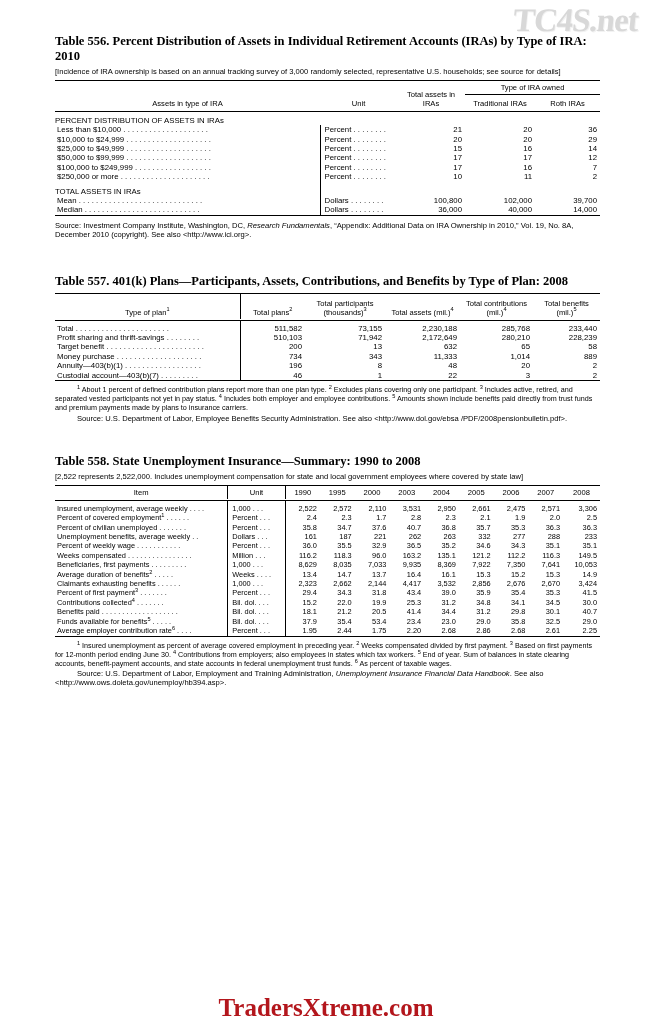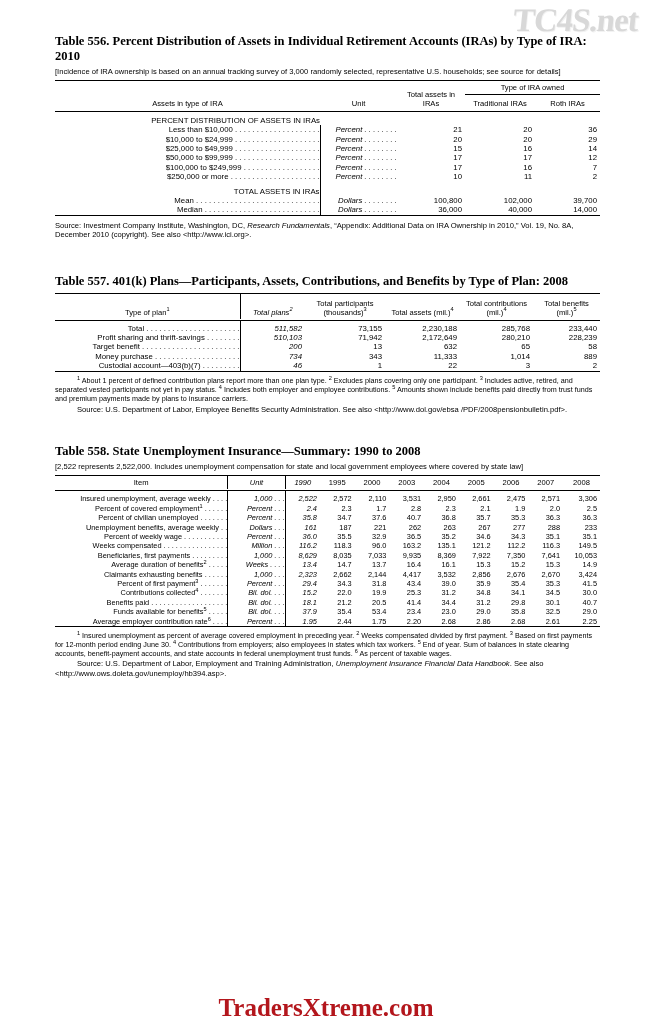--- a/index.html
+++ b/index.html
@@ -64,44 +64,44 @@
     text-align: center;
     font-size: 7.6px;
     line-height: 9px;
     padding: 1px 2px 2px 2px !important;
   }
   .num {
     text-align: right;
     padding-right: 3px !important;
     white-space: nowrap;
   }
-  .lbl { text-align: right; padding-left: 2px !important; }
+  .lbl { text-align: left; padding-left: 2px !important; }
   .row td { padding-top: 0.6px; padding-bottom: 0.6px; line-height: 9.4px; }
   .center-head {
-    text-align: right;
+    text-align: left;
     font-size: 7.8px;
     line-height: 10px;
   }
   .src {
     font-size: 7.6px;
     line-height: 9.4px;
     margin-top: 5px;
   }
   .src i, .ital { font-style: italic; }
   .fn {
     font-size: 7.2px;
     line-height: 9px;
     margin-top: 4px;
   }
   sup { font-size: 5.6px; vertical-align: super; line-height: 0; }
   .bold { font-weight: bold; }
   .sect { margin-bottom: 0; }
   .gap-1 { height: 34px; }
   .gap-2 { height: 30px; }
-  .vline { border-left: 1px solid #000; font-style: italic; }
+  .vline { border-left: 1px solid #000; }
   .footer {
     position: absolute;
     left: 55px;
     right: 48px;
     bottom: 22px;
     font-family: "Liberation Serif", serif;
   }
   .footer-right {
     text-align: right;
     font-size: 11px;
@@ -327,20 +327,28 @@
         </tr>
         <tr class="row">
           <td class="lbl"><span>Money purchase</span> . . . . . . . . . . . . . . . . . . . .</td>
           <td class="num vline">734</td>
           <td class="num">343</td>
           <td class="num">11,333</td>
           <td class="num">1,014</td>
           <td class="num">889</td>
         </tr>
         <tr class="row">
+          <td class="lbl"><span>Annuity—403(b)(1)</span> . . . . . . . . . . . . . . . . . .</td>
+          <td class="num vline">196</td>
+          <td class="num">8</td>
+          <td class="num">48</td>
+          <td class="num">20</td>
+          <td class="num">2</td>
+        </tr>
+        <tr class="row">
           <td class="lbl rule-bot"><span>Custodial account—403(b)(7)</span> . . . . . . . . .</td>
           <td class="num vline rule-bot">46</td>
           <td class="num rule-bot">1</td>
           <td class="num rule-bot">22</td>
           <td class="num rule-bot">3</td>
           <td class="num rule-bot">2</td>
         </tr>
       </tbody>
         </table>
 
@@ -431,21 +439,21 @@
         </tr>
 
         <tr class="row">
           <td class="lbl"><span>Unemployment benefits, average weekly</span> . .</td>
           <td class="lbl vline" style="padding-left:4px !important"><span>Dollars</span> . . .</td>
           <td class="num vline">161</td>
           <td class="num">187</td>
           <td class="num">221</td>
           <td class="num">262</td>
           <td class="num">263</td>
-          <td class="num">267</td>
+          <td class="num">332</td>
           <td class="num">277</td>
           <td class="num">288</td>
           <td class="num">233</td>
         </tr>
 
         <tr class="row">
           <td class="lbl"><span>  Percent of weekly wage</span> . . . . . . . . . . .</td>
           <td class="lbl vline" style="padding-left:4px !important"><span>Percent</span> . . .</td>
           <td class="num vline">36.0</td>
           <td class="num">35.5</td>

